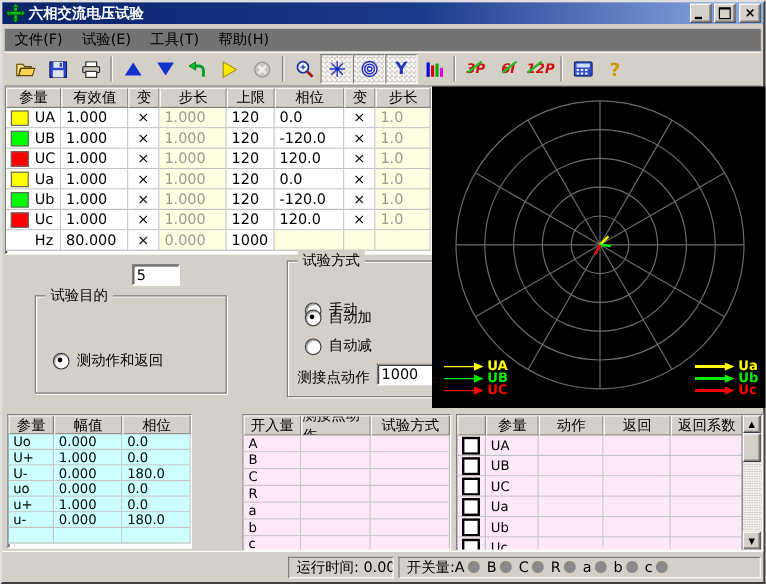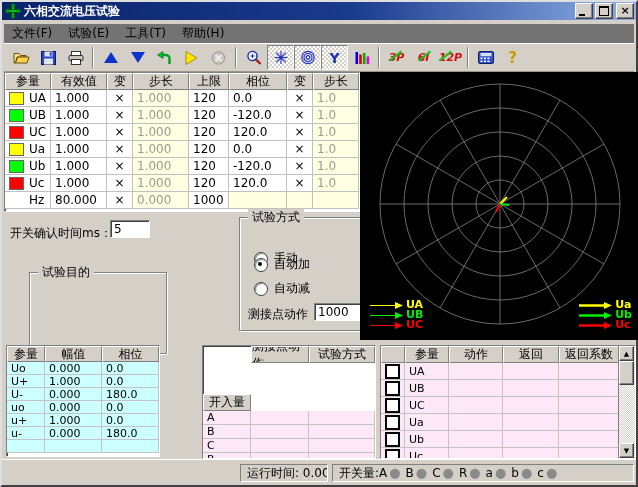--- a/index.html
+++ b/index.html
@@ -311,25 +311,28 @@
         <div class="cell">80.000</div>
         <div class="cell center">×</div>
         <div class="cell dim">0.000</div>
         <div class="cell">1000</div>
         <div class="cell dim"></div>
         <div class="cell center dim"></div>
         <div class="cell dim"></div>
       </div>
   </div>
 
-  <span class="ctl-label" style="left:8px;top:223px;">开关确认时间ms：</span>
   <input class="tfield" style="left: 108px; top: 218px; width: 40px; height: 18px;" value="5">
 
-  <div class="groupbox" style="left:8px;top:270px;width:136px;height:80px;">
+  <div class="groupbox" style="left:8px;top:244px;width:136px;height:80px;padding-left:22px;">
     <span class="gb-title">试验目的</span>
+    <div class="radio-row" style="left:14px;top:45px;">
+      <span class="radio checked"></span>
+      <span>测动作和返回</span>
+    </div>
   </div>
 
   <div class="groupbox" style="left:218px;top:215px;width:134px;height:112px;">
     <span class="gb-title">试验方式</span>
     <div class="radio-row" style="left:14px;top:32px;">
       <span class="radio"></span>
       <span>手动</span>
     </div>
     <div class="radio-row" style="left:14px;top:38px;text-align:center;">
       <span class="radio checked"></span>
@@ -438,21 +441,21 @@
         <div class="bcell cyan" style="height: 13px;">0.000</div>
         <div class="bcell cyan" style="height: 13px;">180.0</div>
         <div class="bcell cyan" style="height: 13px;"></div>
         <div class="bcell cyan" style="height: 13px;"></div>
         <div class="bcell cyan" style="height: 13px;"></div>
       </div>
   </div>
 
   <div class="btable" style="left:200px;top:343px;width:174px;height:114px;">
     <div class="din-grid" id="din-grid">
-        <div class="hcell" style="height: 15px; margin-top: 48px;">开入量</div>
+        <div class="hcell" style="height: 15px;">开入量</div>
         <div class="hcell" style="height: 15px;">测接点动作</div>
         <div class="hcell" style="height: 15px;">试验方式</div>
         <div class="bcell pink" style="height: 14px;">A</div>
         <div class="bcell pink" style="height: 14px;"></div>
         <div class="bcell pink" style="height: 14px;"></div>
         <div class="bcell pink" style="height: 14px;">B</div>
         <div class="bcell pink" style="height: 14px;"></div>
         <div class="bcell pink" style="height: 14px;"></div>
         <div class="bcell pink" style="height: 14px;">C</div>
         <div class="bcell pink" style="height: 14px;"></div>

